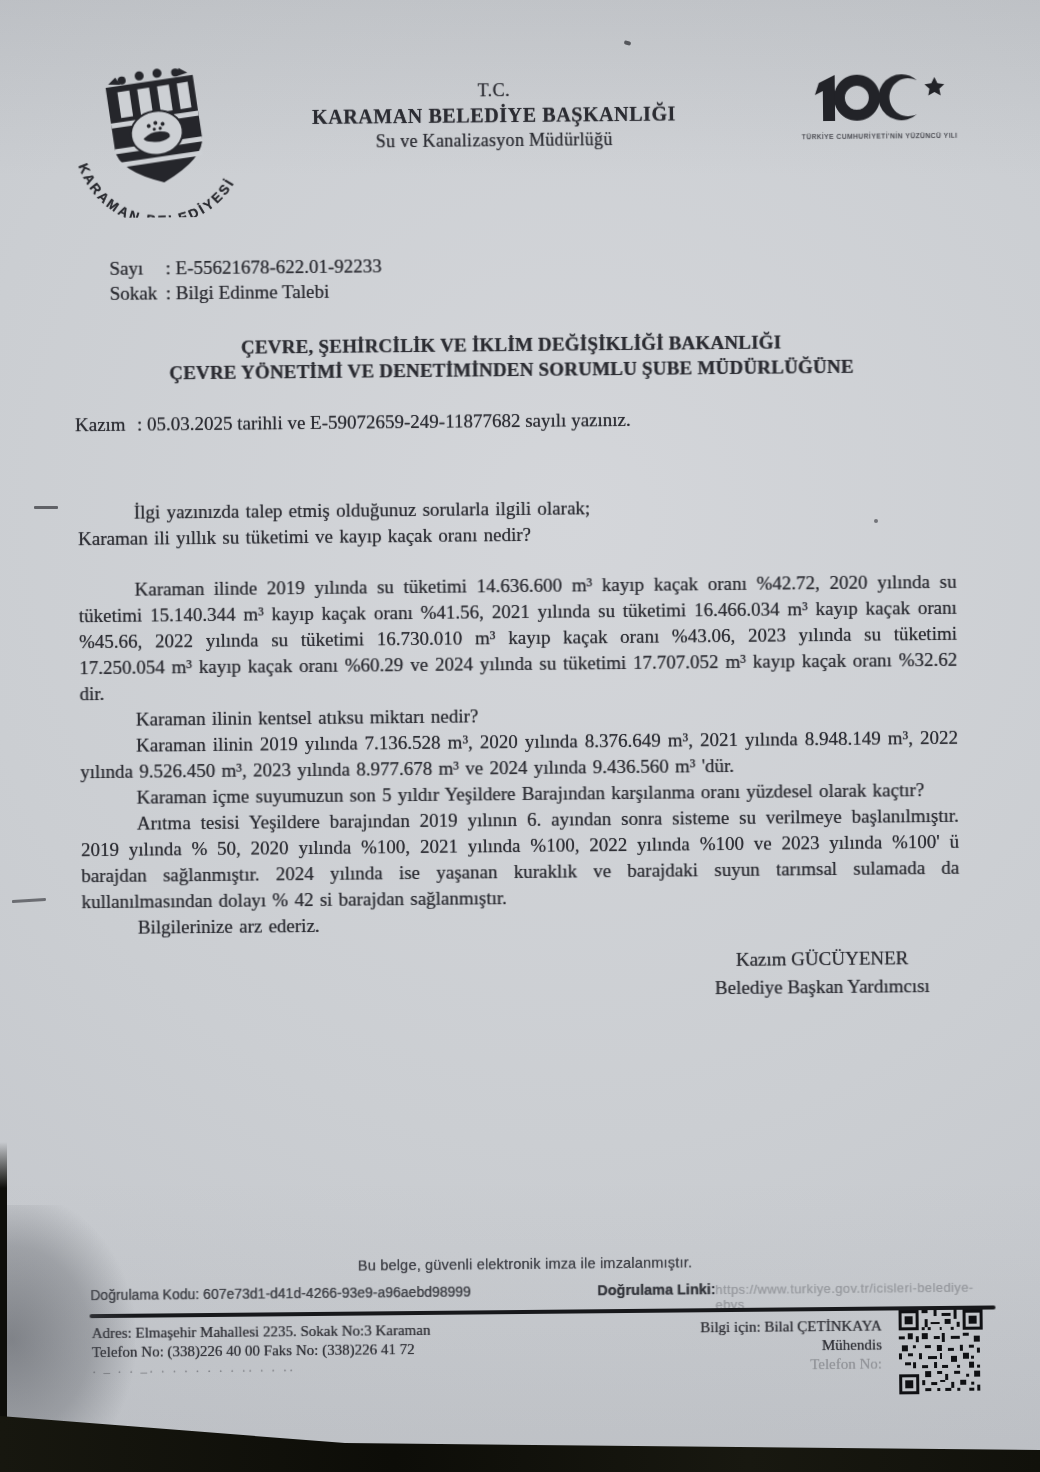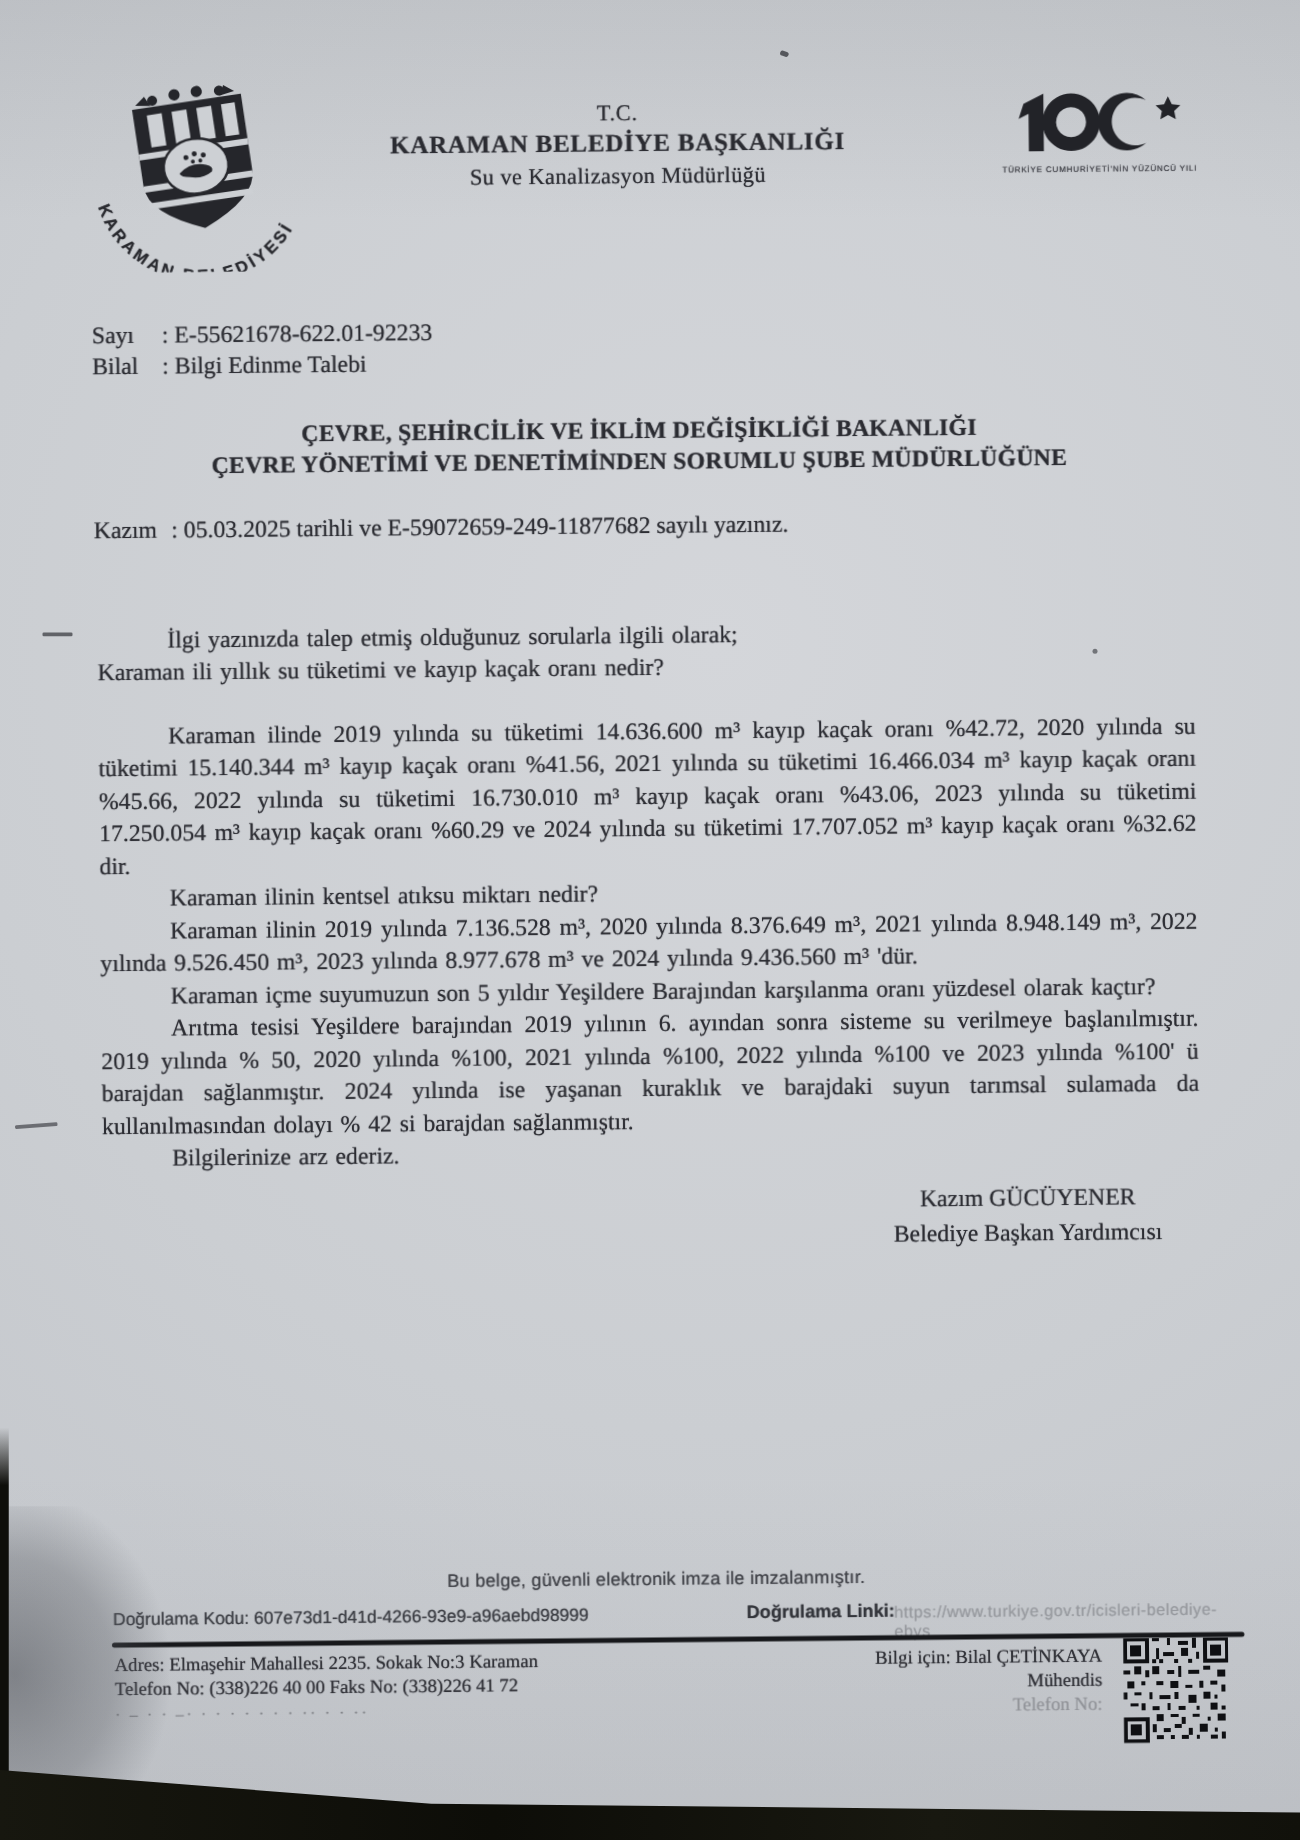--- a/index.html
+++ b/index.html
@@ -40,21 +40,21 @@
 
   
   .anniv{position:absolute;left:798px;top:72px;width:175px;height:90px;text-align:center;}
   .anniv svg{width:150px;height:62px;display:block;margin:0 auto;}
   .anniv .cap{font-family:"Liberation Sans",sans-serif;font-size:6.5px;letter-spacing:.6px;
       color:rgba(62,64,70,.85);filter:blur(.3px);white-space:nowrap;margin-top:2px;}
 
   
   .meta{position:absolute;left:78px;top:252px;font-size:19px;line-height:25px;}
   .meta .row{display:flex;}
-  .meta .lbl{width:56px;display:inline-block;}
+  .meta .lbl{width:56px;display:inline-block;margin-left:36px;}
 
   
   .recipient{position:absolute;left:110px;top:332px;width:810px;text-align:center;
       font-size:19px;font-weight:600;letter-spacing:.2px;line-height:25px;}
 
   
   .refrow{position:absolute;left:78px;top:410px;font-size:19px;display:flex;}
   .refrow .lbl{width:62px;}
 
   
@@ -174,21 +174,21 @@
       </svg>
       <div class="cap">TÜRKİYE CUMHURİYETİ'NİN YÜZÜNCÜ YILI</div>
     </div>
 
     <div class="meta">
       <div class="row">
         <span class="lbl">Sayı</span>
         <span>: E-55621678-622.01-92233</span>
       </div>
       <div class="row">
-        <span class="lbl">Bilal</span>
+        <span class="lbl">Sokak</span>
         <span>: Bilgi Edinme Talebi</span>
       </div>
     </div>
 
     <div class="recipient">
       <div>ÇEVRE, ŞEHİRCİLİK VE İKLİM DEĞİŞİKLİĞİ BAKANLIĞI</div>
       <div>ÇEVRE YÖNETİMİ VE DENETİMİNDEN SORUMLU ŞUBE MÜDÜRLÜĞÜNE</div>
     </div>
 
     <div class="refrow">

